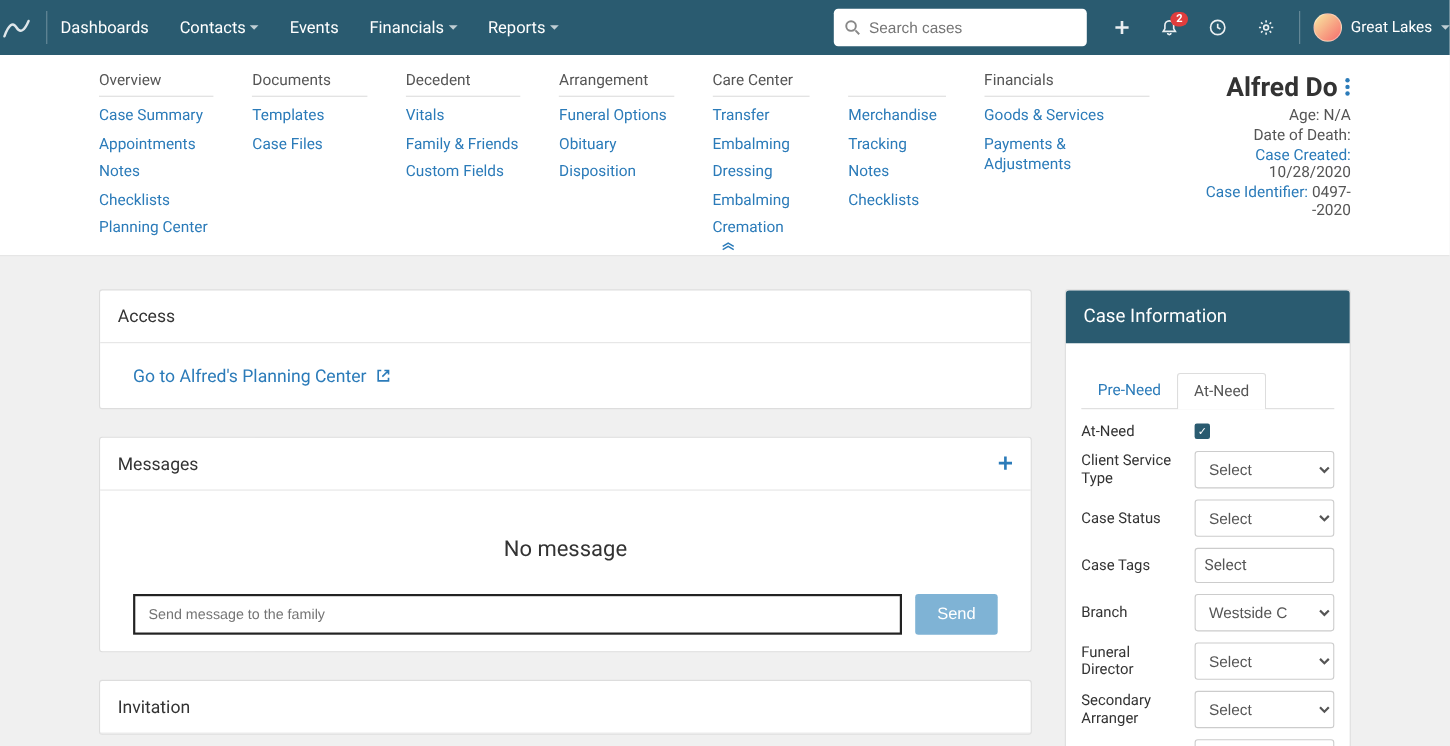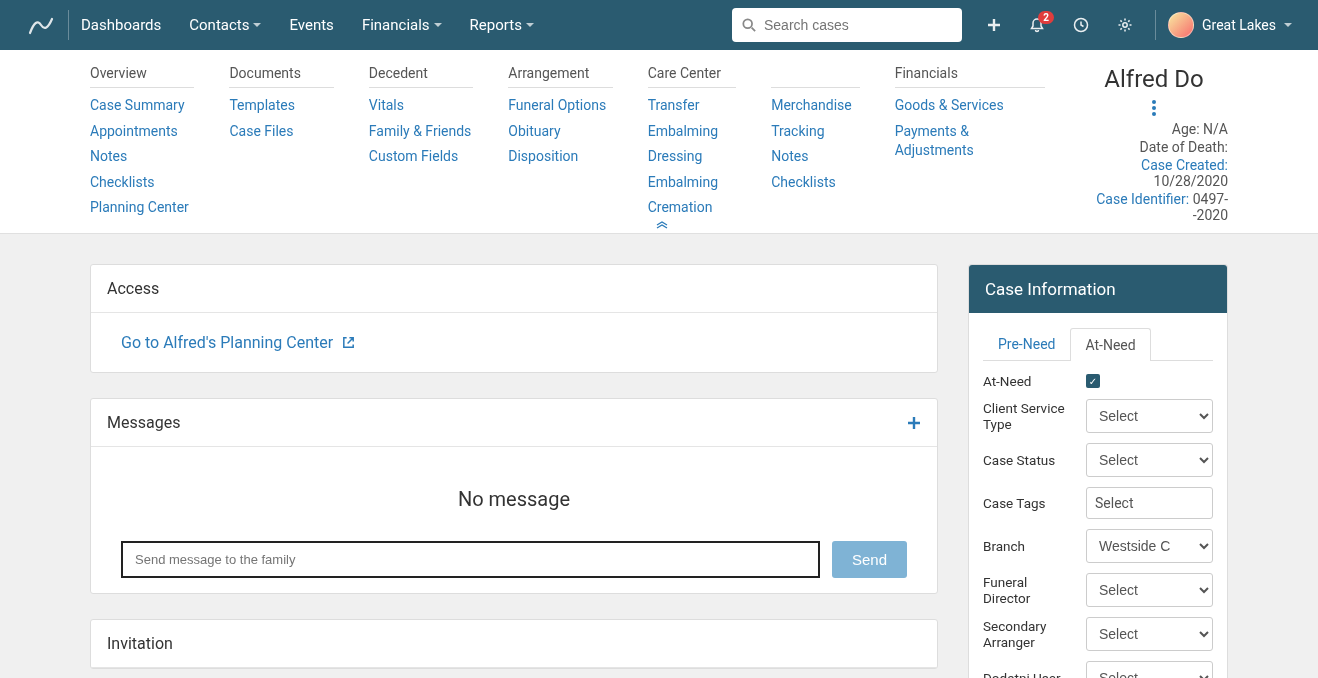--- a/index.html
+++ b/index.html
@@ -1,61 +1,61 @@
 <!DOCTYPE html>
 <html><head>
 <meta charset="utf-8">
 <style>
   * { box-sizing: border-box; margin: 0; padding: 0; }
   body { font-family: -apple-system, BlinkMacSystemFont, "Segoe UI", Roboto, Helvetica, Arial, sans-serif; font-size: 14px; color: #333; background: #f0f0f0; width: 1318px; }
   
   
-  .topnav { background: #2a5b70; height: 50px; display: flex; align-items: center; padding: 0 26px; color: #fff; }
+  .topnav { background: #2a5b70; height: 50px; display: flex; align-items: center; padding: 0 0; color: #fff; }
   .logo { width: 30px; height: 30px; display: flex; align-items: center; justify-content: center; }
   .vdiv { width: 1px; height: 30px; background: rgba(255,255,255,0.3); margin: 0 12px; }
   .navlinks { display: flex; gap: 28px; align-items: center; }
   .navlinks .nl { color: #fff; font-size: 15px; cursor: pointer; display: flex; align-items: center; gap: 4px; }
   .caret-down { width: 0; height: 0; border-left: 4px solid transparent; border-right: 4px solid transparent; border-top: 4px solid rgba(255,255,255,0.7); display: inline-block; }
   .flex-spacer { flex: 1; }
   .searchwrap { background: #fff; border-radius: 4px; height: 34px; width: 230px; display: flex; align-items: center; padding: 0 10px; gap: 8px; color: #888; }
   .searchwrap input { border: none; outline: none; flex: 1; font-size: 14px; color: #3b82f6; background: transparent; }
   .navicons { display: flex; align-items: center; gap: 28px; margin-left: 25px; margin-right: 10px; }
   .navicn { color: rgba(255,255,255,0.9); position: relative; cursor: pointer; }
   .badge { position: absolute; top: -6px; right: -9px; background: #e03d3d; color: #fff; border-radius: 8px; font-size: 10px; padding: 1px 5px; font-weight: bold; }
   .userblock { display: flex; align-items: center; gap: 8px; cursor: pointer; }
   .avatar { width: 26px; height: 26px; border-radius: 50%; background: linear-gradient(135deg,#f8e9a1,#f76c6c); border: 1px solid rgba(255,255,255,0.4); }
   
   
   .subnav { background: #fff; padding: 15px 90px 8px; display: flex; border-bottom: 1px solid #e0e0e0; position: relative; }
   .subcol { margin-right: 35px; }
   .subcol h4 { font-weight: normal; color: #555; font-size: 14px; border-bottom: 1px solid #ddd; padding-bottom: 6px; margin-bottom: 8px; }
   .subcol a { display: block; color: #2b7bb9; font-size: 14px; text-decoration: none; margin-bottom: 6px; cursor: pointer; line-height: 1.4; }
   .caseinfo { margin-left: auto; text-align: right; color: #555; font-size: 14px; }
-  .caseinfo h2 { color: #333; font-size: 24px; font-weight: 400; margin-bottom: 4px; display:flex; align-items:center; justify-content:flex-end; gap:6px;flex-direction:column;}
+  .caseinfo h2 { color: #333; font-size: 24px; font-weight: 700; margin-bottom: 4px; display:flex; align-items:center; justify-content:flex-end; gap:6px;}
   .caseinfo .row { margin-bottom: 2px; }
   .caseinfo .lbl { color: #2b7bb9; }
   .collapse-ind { position: absolute; bottom: 4px; left: 656px; color: #2b7bb9; font-size: 11px; cursor: pointer; }
   
   
   .main { display: flex; padding: 30px 90px; gap: 30px; align-items: flex-start; }
   .left { flex: 1; }
   .panel { background: #fff; border: 1px solid #ddd; border-radius: 3px; margin-bottom: 25px; }
   .panel-h { padding: 14px 16px; font-size: 16px; color: #333; border-bottom: 1px solid #e5e5e5; display: flex; justify-content: space-between; align-items: center; }
   .panel-b { padding: 20px 30px; }
   .linkish { color: #2b7bb9; font-size: 16px; cursor: pointer; display: inline-flex; align-items: center; gap: 8px; }
   .nomsg { text-align: center; font-size: 20px; color: #333; padding: 20px 0 30px; }
   .msgrow { display: flex; gap: 12px; padding: 0 10px 15px; }
   .msginput { flex: 1; border: 2px solid #222; padding: 9px 12px; font-size: 13px; outline: none; background: #fff; }
   .sendbtn { background: #7fb3d5; color: #fff; border: none; padding: 0 20px; font-size: 15px; border-radius: 3px; cursor: pointer; }
   .plus { color: #2b7bb9; font-size: 18px; font-weight: bold; cursor: pointer; }
   
   
   .side { width: 260px; background: #fff; border: 1px solid #ddd; border-radius: 3px; }
   .side-h { background: #2a5b70; color: #fff; padding: 14px 16px; font-size: 17px; border-radius: 3px 3px 0 0; }
-  .tabs { display: flex; padding: 14px 14px 0; gap: 0; }
+  .tabs { display: flex; padding: 26px 14px 0; gap: 0; }
   .tab { padding: 8px 14px; font-size: 14px; cursor: pointer; color: #2b7bb9; border: 1px solid transparent; border-bottom: none; }
   .tab.active { border-color: #ddd; color: #555; background: #fff; border-radius: 3px 3px 0 0; position: relative; top: 1px; }
   .tabline { border-top: 1px solid #ddd; margin: 0 14px; }
   .form { padding: 12px 14px; }
   .frow { display: flex; align-items: center; margin-bottom: 10px; gap: 8px; }
   .frow .flabel { width: 95px; font-size: 13.5px; color: #333; line-height: 1.2; }
   .frow select, .frow .tagbox { flex: 1; min-width: 0; border: 1px solid #ccc; border-radius: 3px; padding: 7px 8px; font-size: 14px; background: #fff; color: #555; }
   .frow .tagbox { color: #555; }
   .chk { width: 14px; height: 14px; background: #2a5b70; display: inline-flex; align-items: center; justify-content: center; color: #fff; font-size: 10px; border-radius: 2px; }
 

